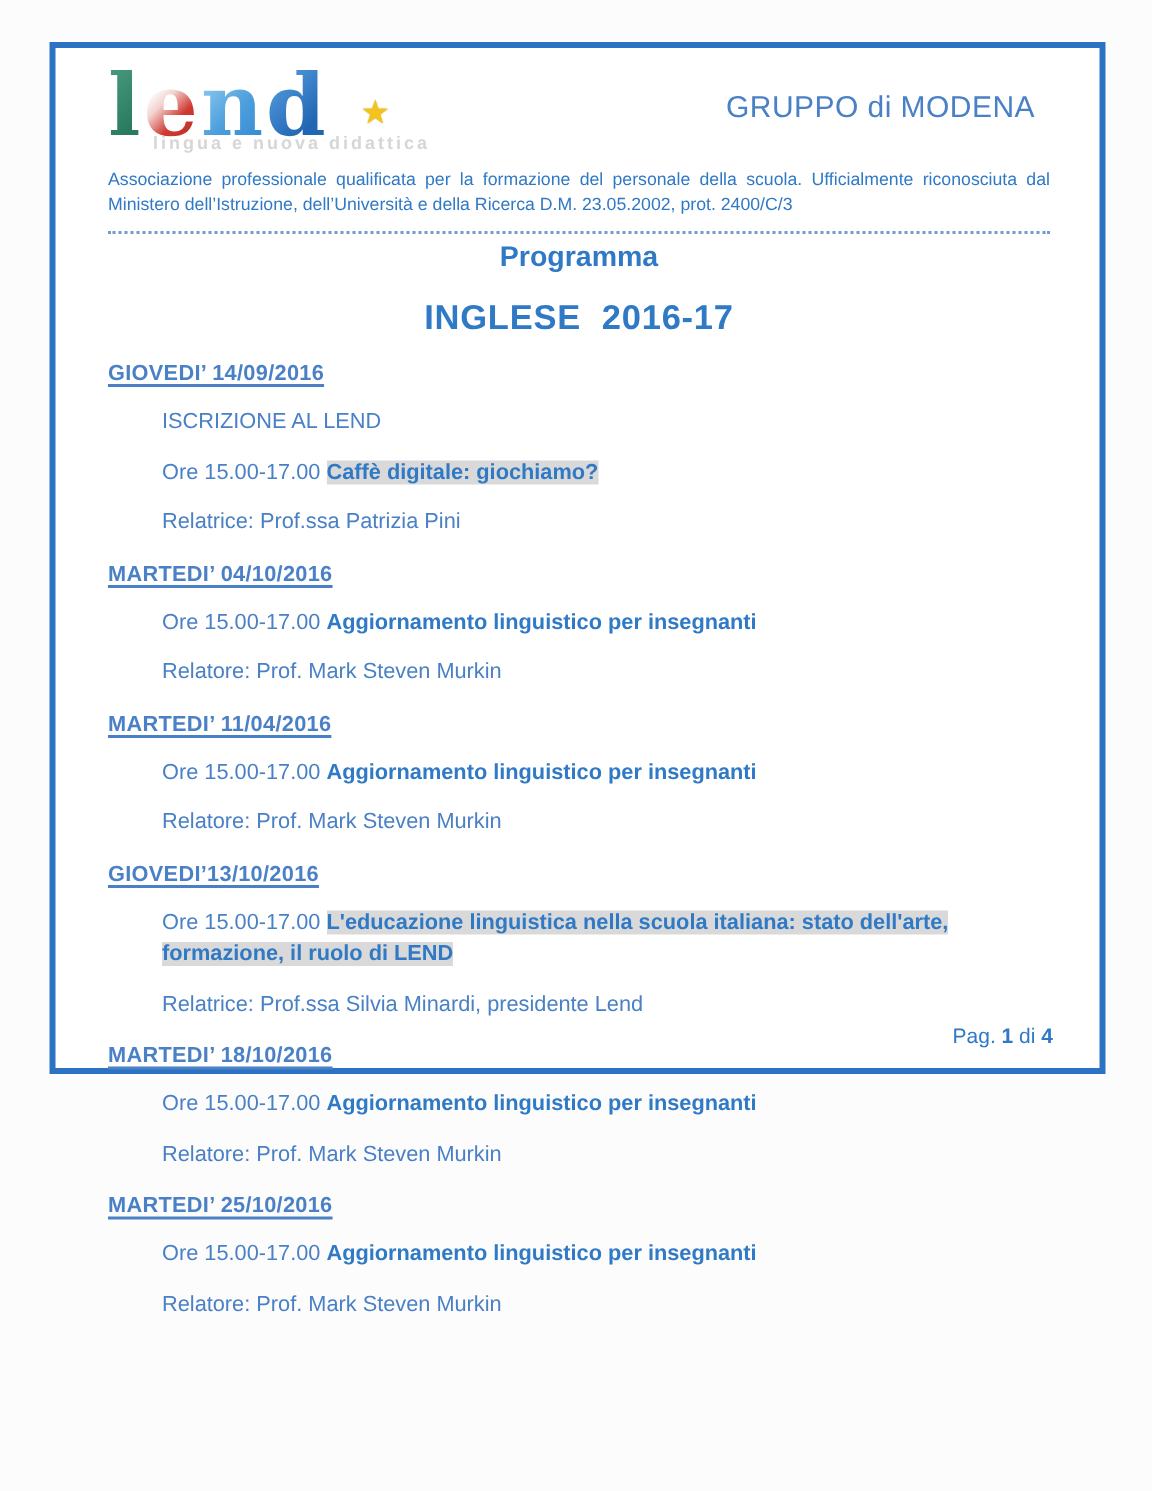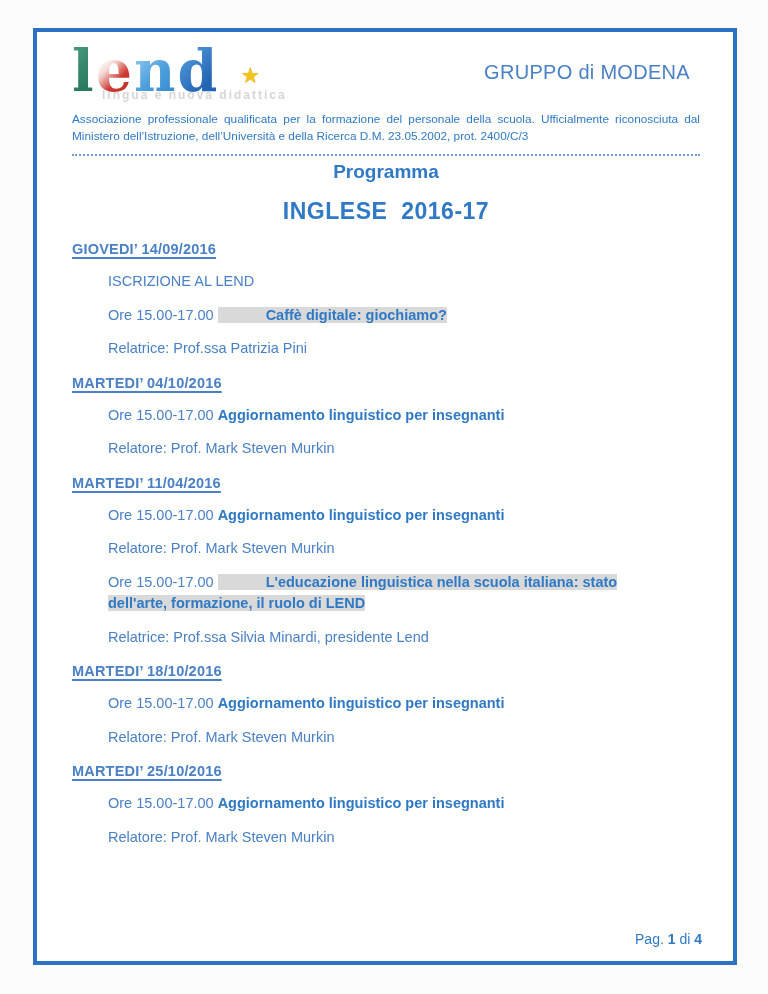--- a/index.html
+++ b/index.html
@@ -14,21 +14,21 @@
     --logo-blue-dark:#2265b4;
     --logo-star:#f2c41d;
   }
   html,body{margin:0;padding:0;}
   body{
     width:768px;height:994px;overflow:hidden;position:relative;
     background:#fcfcfc;
     font-family:"Liberation Sans", sans-serif;
   }
   .page{
-    position:absolute;left:33px;top:28px;width:704px;height:937px;
+    position:absolute;left:33px;top:28px;width:704px;height:688px;
     box-sizing:border-box;border:4px solid var(--page-border);
     background:#ffffff;padding:10px 33px 0 35px;
   }
   
   .header-row{display:flex;justify-content:space-between;align-items:flex-end;}
   .logo-word{
     position:relative;font-family:"DejaVu Serif", serif;font-weight:800;
     font-size:57px;line-height:58px;letter-spacing:2px;
   }
   .lg{background-clip:text;-webkit-background-clip:text;color:transparent;}
@@ -69,21 +69,21 @@
     margin:13px 0 0 0;color:var(--text-primary);font-weight:700;
     font-size:14.5px;line-height:20px;letter-spacing:0.2px;
     text-decoration:underline;text-underline-offset:3px;
     text-decoration-thickness:1.5px;
   }
   .session-line{
     margin:12px 0 0 36px;max-width:560px;
     color:var(--text-primary);font-size:14.5px;line-height:21.5px;
   }
   .session-line .bold{font-weight:700;color:var(--text-strong);}
-  .hl{background:var(--highlight-bg);padding-left:48px;}
+  .hl{background:var(--highlight-bg);}
   
   .page-footer{
     position:absolute;right:31px;bottom:14px;
     color:var(--text-strong);font-size:14px;
   }
   .page-footer .bold{font-weight:700;}
   h1,h3,p{margin:0;}
 </style>
 </head>
 <body>
@@ -120,20 +120,21 @@
         <h3 class="session-date">MARTEDI’ 04/10/2016</h3>
         <p class="session-line"><span>Ore 15.00-17.00 </span><span class="bold">Aggiornamento linguistico per insegnanti</span></p>
         <p class="session-line"><span>Relatore: Prof. Mark Steven Murkin</span></p>
       </section>
       <section>
         <h3 class="session-date">MARTEDI’ 11/04/2016</h3>
         <p class="session-line"><span>Ore 15.00-17.00 </span><span class="bold">Aggiornamento linguistico per insegnanti</span></p>
         <p class="session-line"><span>Relatore: Prof. Mark Steven Murkin</span></p>
       </section>
       <section>
+        <h3 class="session-date">GIOVEDI’13/10/2016</h3>
         <p class="session-line"><span>Ore 15.00-17.00 </span><span class="bold hl">L'educazione linguistica nella scuola italiana: stato dell'arte, formazione, il ruolo di LEND</span></p>
         <p class="session-line"><span>Relatrice: Prof.ssa Silvia Minardi, presidente Lend</span></p>
       </section>
       <section>
         <h3 class="session-date">MARTEDI’ 18/10/2016</h3>
         <p class="session-line"><span>Ore 15.00-17.00 </span><span class="bold">Aggiornamento linguistico per insegnanti</span></p>
         <p class="session-line"><span>Relatore: Prof. Mark Steven Murkin</span></p>
       </section>
       <section>
         <h3 class="session-date">MARTEDI’ 25/10/2016</h3>

